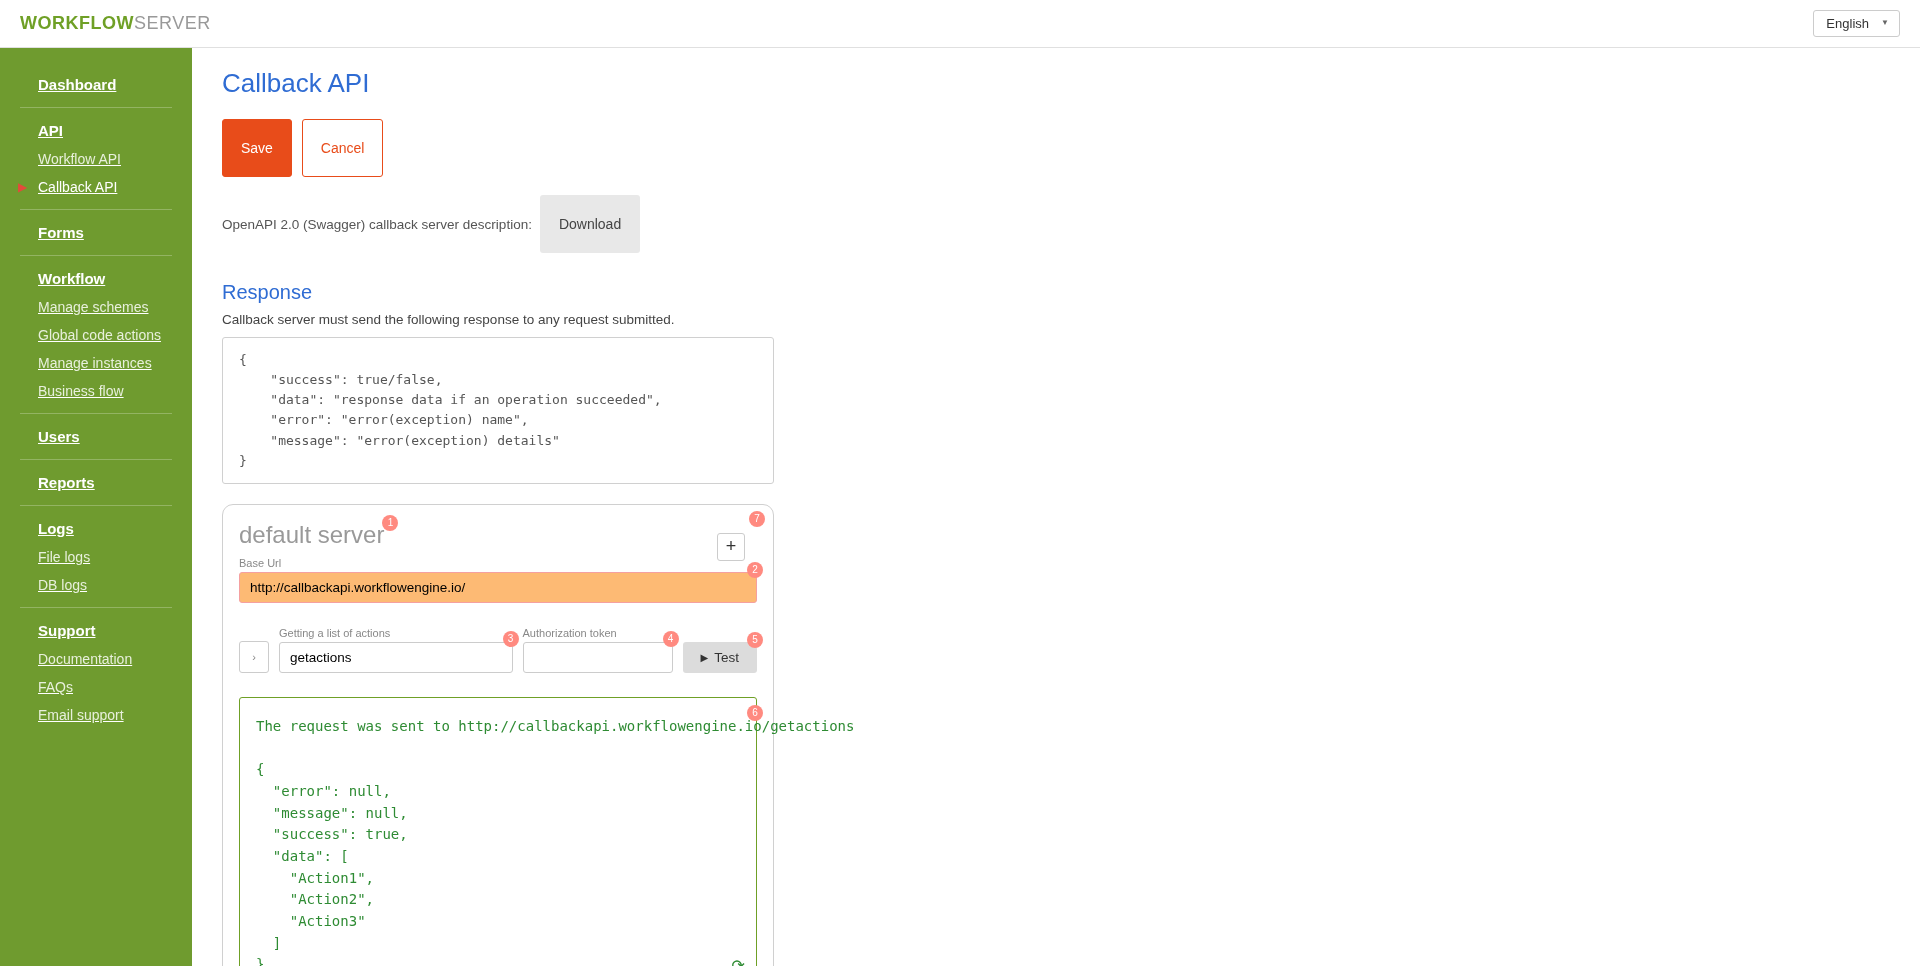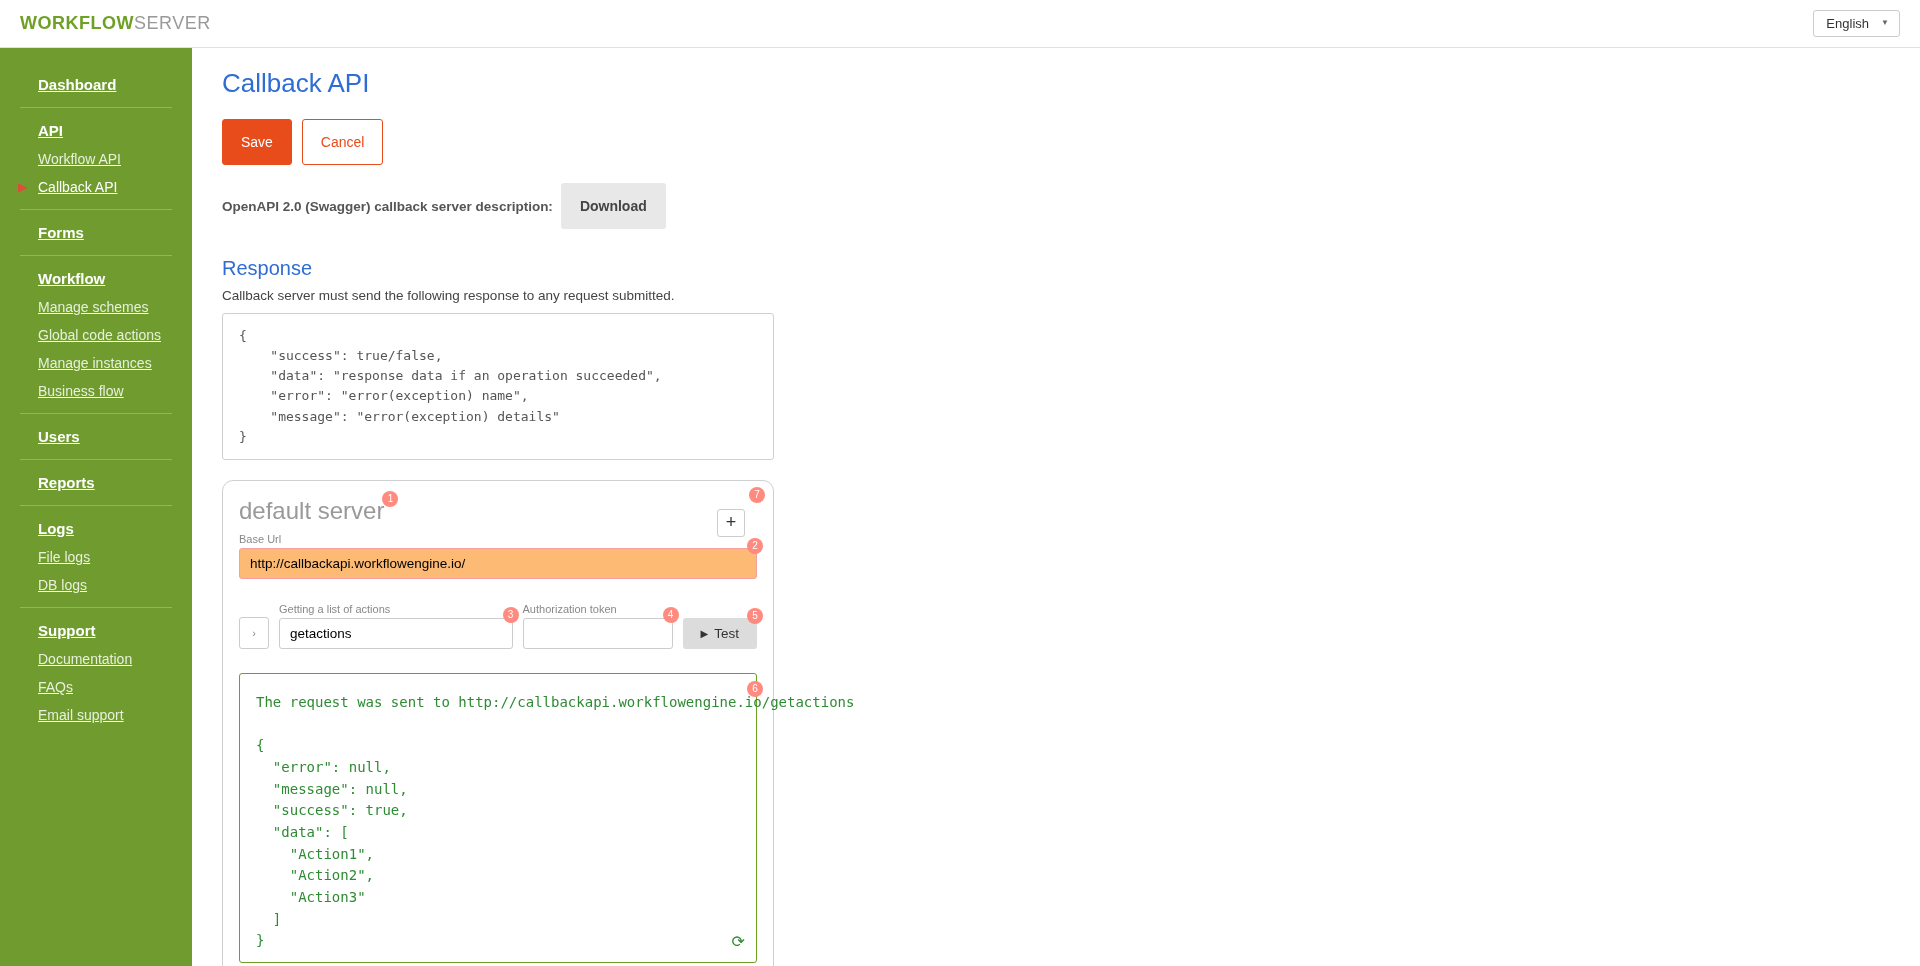--- a/index.html
+++ b/index.html
@@ -17,26 +17,26 @@
     .sidebar { width: 192px; background: #6f9b2f; color: #fff; padding: 20px 0; flex-shrink: 0; text-decoration: underline; }
     .sidebar-item { display: block; padding: 6px 20px 6px 38px; color: #e8f0dc; font-size: 14px; cursor: pointer; position: relative; }
     .sidebar-item.head { font-weight: 700; font-size: 15px; padding-left: 38px; color: #fff; padding-top: 10px; padding-bottom: 6px; }
     .sidebar-item.head.first { padding-top: 8px; }
     .sidebar-divider { border-top: 1px solid rgba(255,255,255,0.25); margin: 8px 20px 4px 20px; }
     .sidebar-item.active::before { content: "▶"; position: absolute; left: 18px; color: #e24b3b; font-size: 12px; top: 7px; }
     .sidebar-item.active { color: #fff; font-weight: 500; }
     
     .main { flex: 1; padding: 20px 30px; }
     .page-title { color: #2f6cd3; font-size: 26px; font-weight: 400; margin-bottom: 20px; }
-    .btn { display: inline-block; padding: 14px 18px; border-radius: 3px; font-size: 14px; cursor: pointer; margin-right: 6px; border: 1px solid transparent; }
+    .btn { display: inline-block; padding: 20px 18px; border-radius: 3px; font-size: 14px; cursor: pointer; margin-right: 6px; border: 1px solid transparent; }
     .btn-primary { background: #e84c1a; color: #fff; border-color: #e84c1a; }
     .btn-outline { background: #fff; color: #e84c1a; border-color: #e84c1a; }
     .btn-grey { background: #e8e8e8; color: #444; }
     
-    .row-download { margin-top: 18px; display: flex; align-items: center; gap: 8px; color: #555; font-size: 13.5px; font-weight: bold; }
+    .row-download { margin-top: 18px; display: flex; align-items: center; gap: 8px; color: #555; font-size: 13.5px; }
     
     .section-title { color: #2f6cd3; font-size: 20px; font-weight: 400; margin-top: 28px; margin-bottom: 8px; }
     .section-desc { font-size: 13.5px; color: #444; margin-bottom: 10px; }
     
     .content-block { width: 552px; }
     
     .code-box { border: 1px solid #d0d0d0; border-radius: 3px; padding: 12px 16px; font-family: Consolas, monospace; font-size: 13px; color: #555; line-height: 1.55; white-space: pre; }
     
     .server-panel { border: 1px solid #d0d0d0; border-radius: 11px; padding: 16px; margin-top: 20px; position: relative; }
     .server-name { color: #999; font-size: 24px; font-weight: 400; display: inline-block; }

